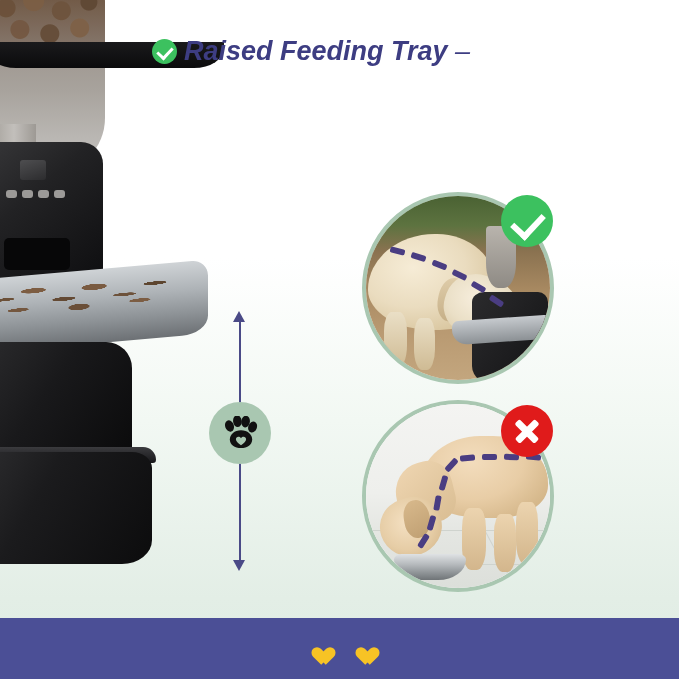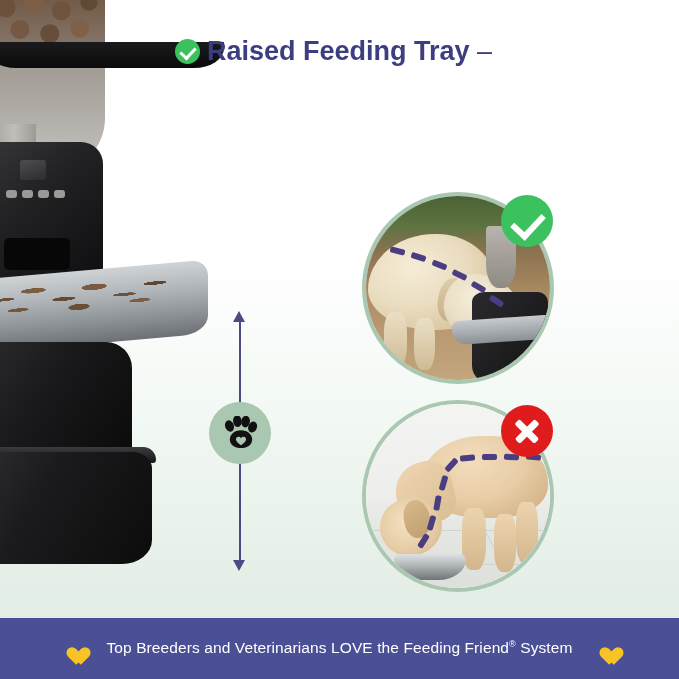--- a/index.html
+++ b/index.html
@@ -16,23 +16,24 @@
     position: relative;
     width: 679px;
     height: 679px;
     background: linear-gradient(to bottom, #ffffff 0%, #ffffff 38%, #f2f8f3 62%, #e3eee6 88%, #dfece3 100%);
     overflow: hidden;
   }
 
   
   .headline {
     position: absolute;
-    left: 175px;
+    left: 152px;
     top: 33px;
     width: 440px;
+    font-style: italic;
   }
   .headline-line1 {
     font-size: 27px;
     line-height: 36px;
     color: #3d3d82;
     font-weight: bold;
     white-space: nowrap;
   }
   .check-inline {
     display: inline-block;
@@ -578,17 +579,16 @@
         <div class="dash-seg" style="left:64px;  top:96px; width:15px; transform:rotate(-80deg);"></div>
         <div class="dash-seg" style="left:58px;  top:116px;width:15px; transform:rotate(-74deg);"></div>
         <div class="dash-seg" style="left:50px;  top:134px;width:15px; transform:rotate(-58deg);"></div>
       </div>
     </div>
   </div>
   <div class="badge badge-x"></div>
 
   <div class="banner">
     <div class="heart"></div>
-    <div class="banner-text"><span>Top Breeders and Veterinarians LOVE the Feeding Friend</span><sup>®</sup><span> System</span></div>
     <div class="heart"></div>
   </div>
 
 </div>
 
 </body></html>

